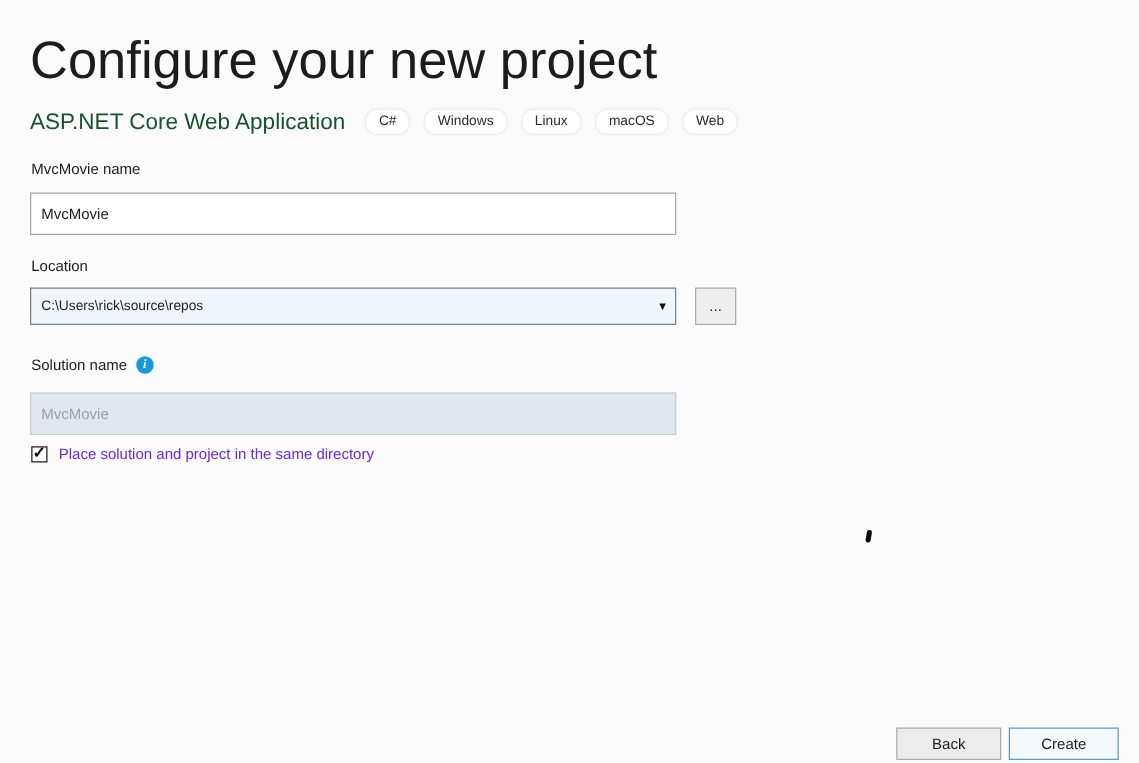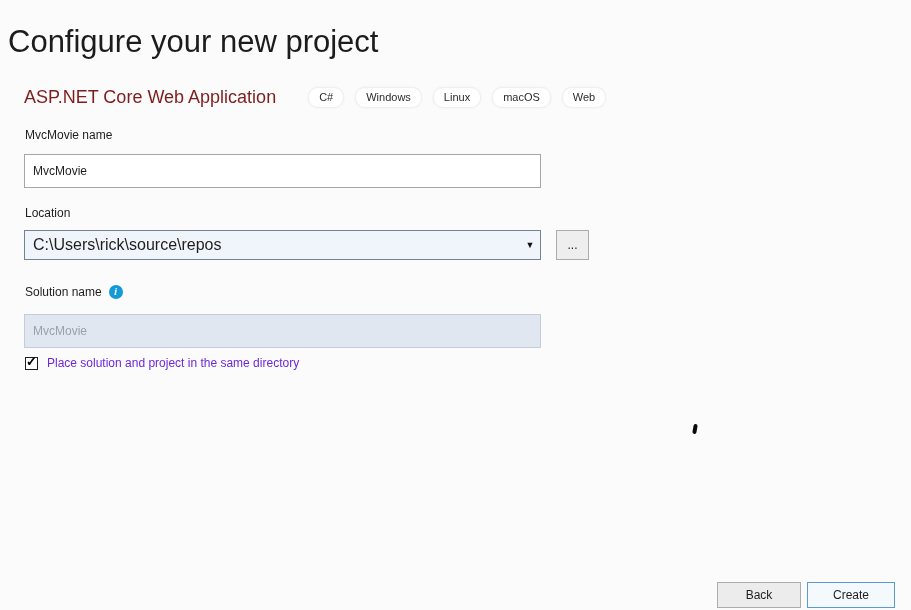--- a/index.html
+++ b/index.html
@@ -10,39 +10,39 @@
   }
   .dialog {
     position: relative;
     width: 911px;
     height: 610px;
     background: #fbfbfb;
     overflow: hidden;
   }
   .page-title {
     position: absolute;
-    left: 8px;
+    left: 24px;
     top: 24px;
-    font-size: 31px;
+    font-size: 42px;
     font-weight: 300;
     color: #1c1c1c;
     white-space: nowrap;
   }
   .subtitle-row {
     position: absolute;
     left: 24px;
     top: 85px;
     height: 24px;
     display: flex;
     align-items: center;
   }
   .template-name {
     font-size: 18px;
-    color: #7f1d1d;
-    margin-right: 32px;
+    color: #14532d;
+    margin-right: 16px;
     white-space: nowrap;
   }
   .tags {
     display: flex;
     gap: 11px;
     align-items: center;
   }
   .tag {
     background: #ffffff;
     border: 1px solid #efefef;
@@ -81,21 +81,21 @@
     height: 30px;
     box-sizing: border-box;
     border: 1px solid #75828f;
     background: #f0f5fc;
     display: flex;
     align-items: center;
     cursor: default;
   }
   .combo-value {
     flex: 1;
-    font-size: 16px;
+    font-size: 11px;
     color: #1e1e1e;
     padding-left: 8px;
     white-space: nowrap;
     overflow: hidden;
   }
   .combo-arrow {
     width: 20px;
     text-align: center;
     font-size: 9px;
     color: #111111;

